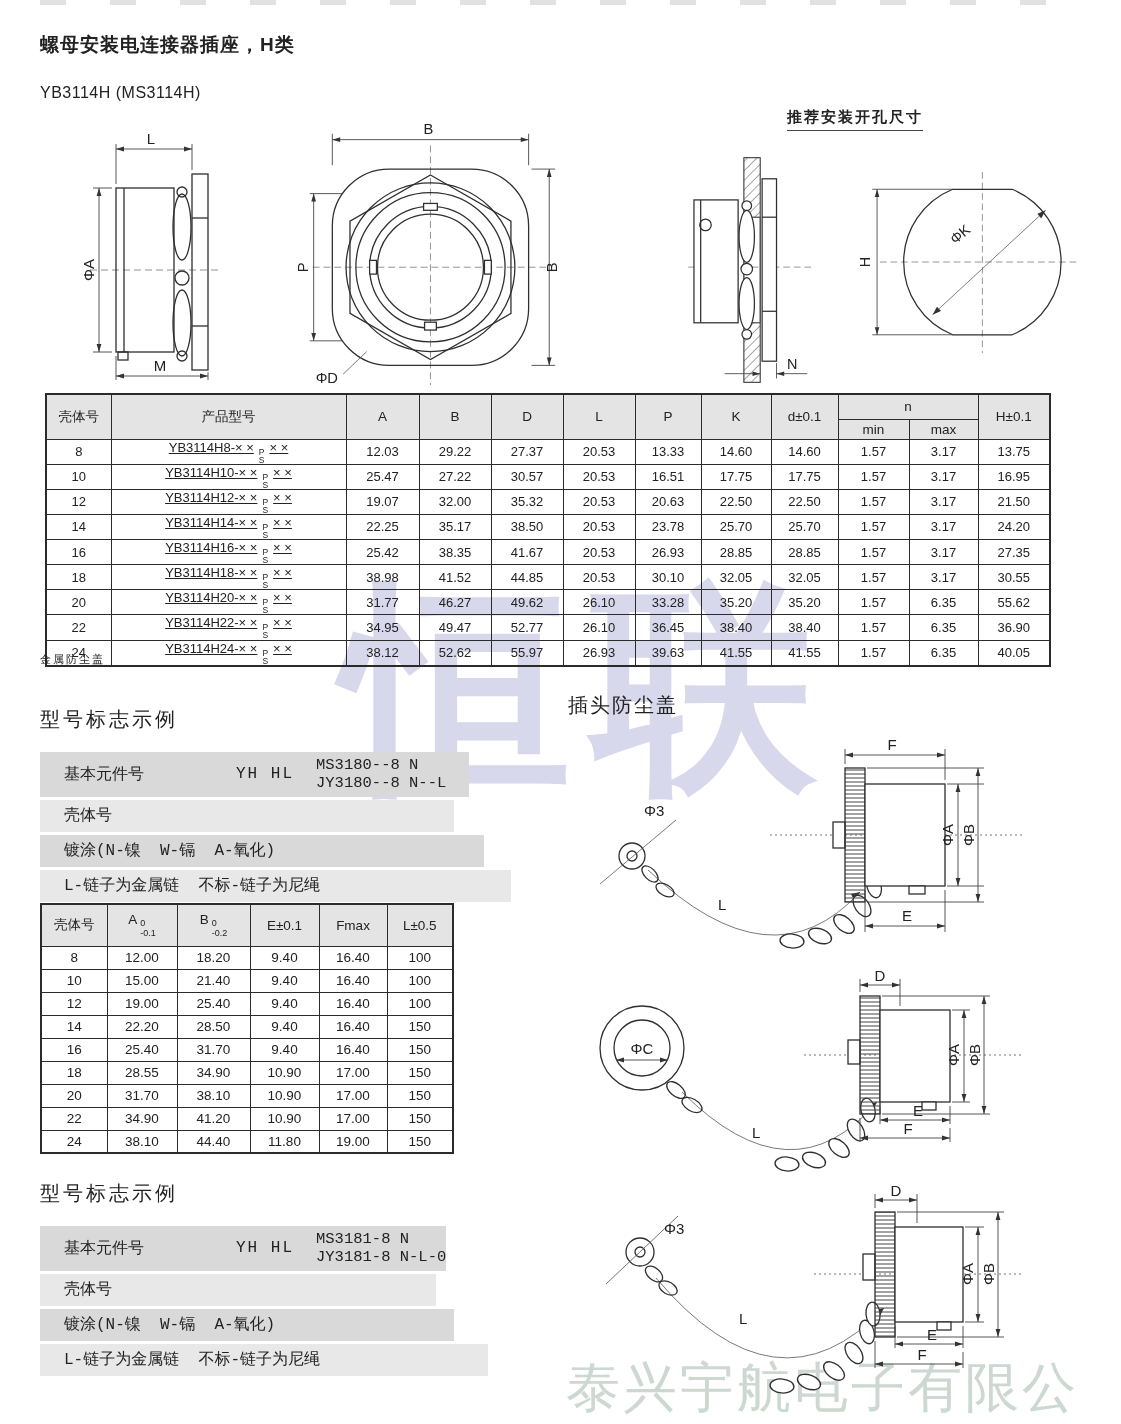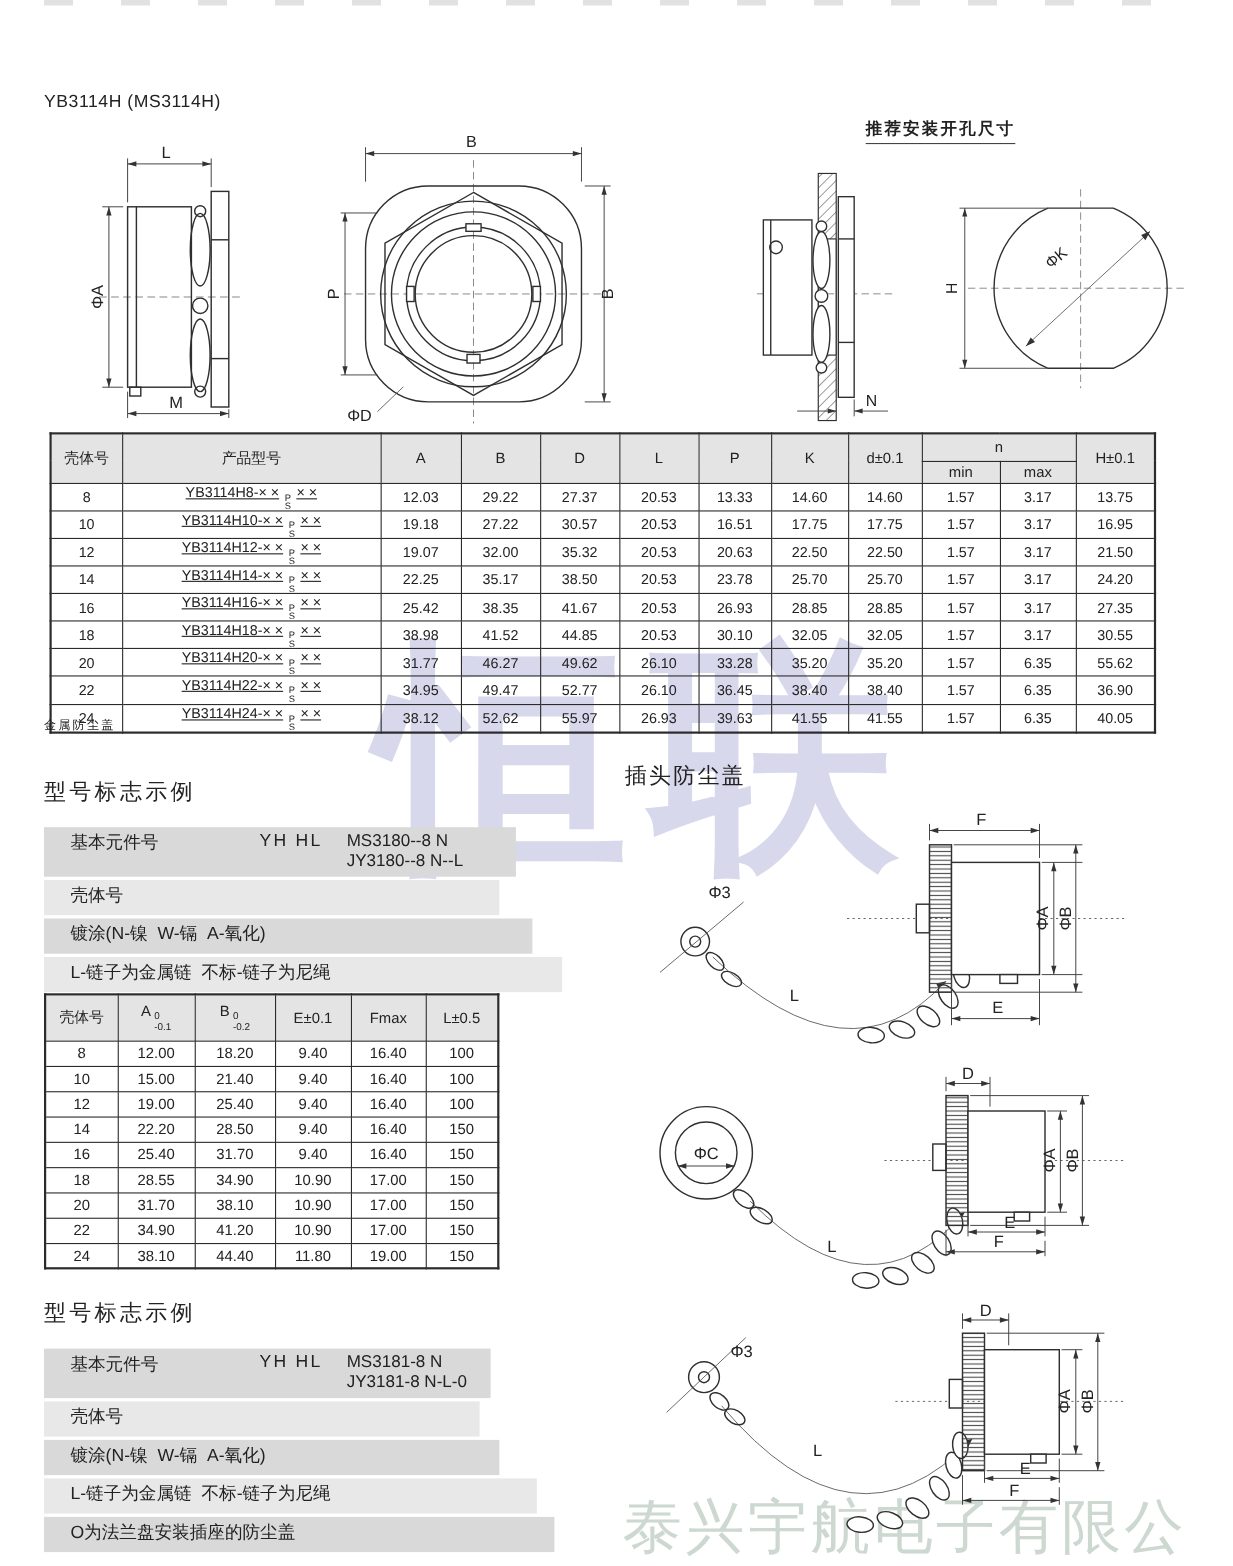--- a/index.html
+++ b/index.html
@@ -26,22 +26,22 @@
   #dust-table{left:40px;top:903px;width:412px;}
   #dust-table thead tr{height:42px;} #dust-table tbody tr{height:23px;}
   #dust-table td{font-size:13.5px;}
   .model-cell{white-space:pre;text-decoration:underline;}
   .ps-stack{display:inline-flex;flex-direction:column;font-size:8.5px;line-height:.95;
     vertical-align:-3px;margin:0 5px;}
   .tolstack{display:inline-flex;flex-direction:column;font-size:9px;line-height:1.05;
     vertical-align:-2px;margin-left:3px;text-align:left;}
   
   .mark-box{position:absolute;}
-  .mark-row{display:flex;margin-bottom:3px;padding:4px 0 4px 24px;
-    font-size:16px;min-height:24px;}
+  .mark-row{display:flex;align-items:center;margin-bottom:3px;padding:4px 0 4px 24px;
+    font-size:16px;min-height:24px;font-family:Liberation Mono, monospace;}
   .mark-row span{white-space:pre;}
   .shade-a{background:#d9d9d9;}
   .shade-b{background:#e8e8e8;}
   .mk-label{display:inline-block;min-width:172px;}
   .mk-code{margin-right:22px;letter-spacing:2px;}
   .mk-model{display:inline-flex;flex-direction:column;font-size:15.5px;line-height:1.18;}
   
   .wm-center{left:345px;top:575px;font-size:225px;line-height:1;letter-spacing:22px;
     font-weight:700;color:#d8d8ec;font-family:"DejaVu Serif",serif;z-index:0;}
   .wm-bottom{left:566px;top:1352px;font-size:54px;letter-spacing:3px;color:#cdd8d1;
@@ -62,20 +62,21 @@
 </style>
 </head>
 <body>
 
 <div class="page">
 
   <div class="abs wm-center">恒联</div>
   <div class="abs wm-bottom">泰兴宇航电子有限公司</div>
   <div class="abs top-crop"></div>
 
+  <div class="abs content doc-title" style="left:40px;top:32px">螺母安装电连接器插座，H类</div>
   <div class="abs content doc-subtitle" style="left:40px;top:84px">YB3114H (MS3114H)</div>
   <div class="abs content fig-title" style="left:787px;top:108px">推荐安装开孔尺寸</div>
 
   <svg class="abs content" style="left:88px;top:130px" width="140" height="255" viewBox="0 0 140 255">
     <line class="cl" x1="2" y1="140" x2="134" y2="140"></line>
     <rect class="ln" x="28" y="58" width="58" height="164"></rect>
     <line class="ln" x1="36" y1="58" x2="36" y2="222"></line>
     <rect class="ln" x="30" y="222" width="10" height="8"></rect>
     <ellipse class="ln" cx="94" cy="97" rx="9" ry="33"></ellipse>
     <ellipse class="ln" cx="94" cy="193" rx="9" ry="33"></ellipse>
@@ -231,21 +232,21 @@
           <td>13.33</td>
           <td>14.60</td>
           <td>14.60</td>
           <td>1.57</td>
           <td>3.17</td>
           <td>13.75</td>
         </tr>
         <tr>
           <td>10</td>
           <td class="model-cell"><span>YB3114H10-× ×</span><span class="ps-stack"><span>P</span><span>S</span></span><span>× ×</span></td>
-          <td>19.18</td>
+          <td>25.47</td>
           <td>27.22</td>
           <td>30.57</td>
           <td>20.53</td>
           <td>16.51</td>
           <td>17.75</td>
           <td>17.75</td>
           <td>1.57</td>
           <td>3.17</td>
           <td>16.95</td>
         </tr>
@@ -603,23 +604,20 @@
     </div>
     <div class="mark-row shade-b" style="width:372px">
       <span>壳体号</span>
     </div>
     <div class="mark-row shade-a" style="width:390px">
       <span>镀涂(N-镍  W-镉  A-氧化)</span>
     </div>
     <div class="mark-row shade-b" style="width:424px">
       <span>L-链子为金属链  不标-链子为尼绳</span>
     </div>
-    <div class="mark-row shade-a" style="width:440px">
-      <span>O为法兰盘安装插座的防尘盖</span>
-    </div>
   </div>
 
   <svg class="abs content" style="left:592px;top:1186px" width="440" height="220" viewBox="0 0 440 220">
     <defs>
       <pattern id="kn7" width="5" height="4" patternUnits="userSpaceOnUse">
         <line x1="0" y1="2" x2="5" y2="2" stroke="#444" stroke-width="1"></line>
       </pattern>
     </defs>
     <line class="dot" x1="222" y1="88" x2="432" y2="88"></line>
     <circle class="ln" cx="48" cy="66" r="14"></circle>

